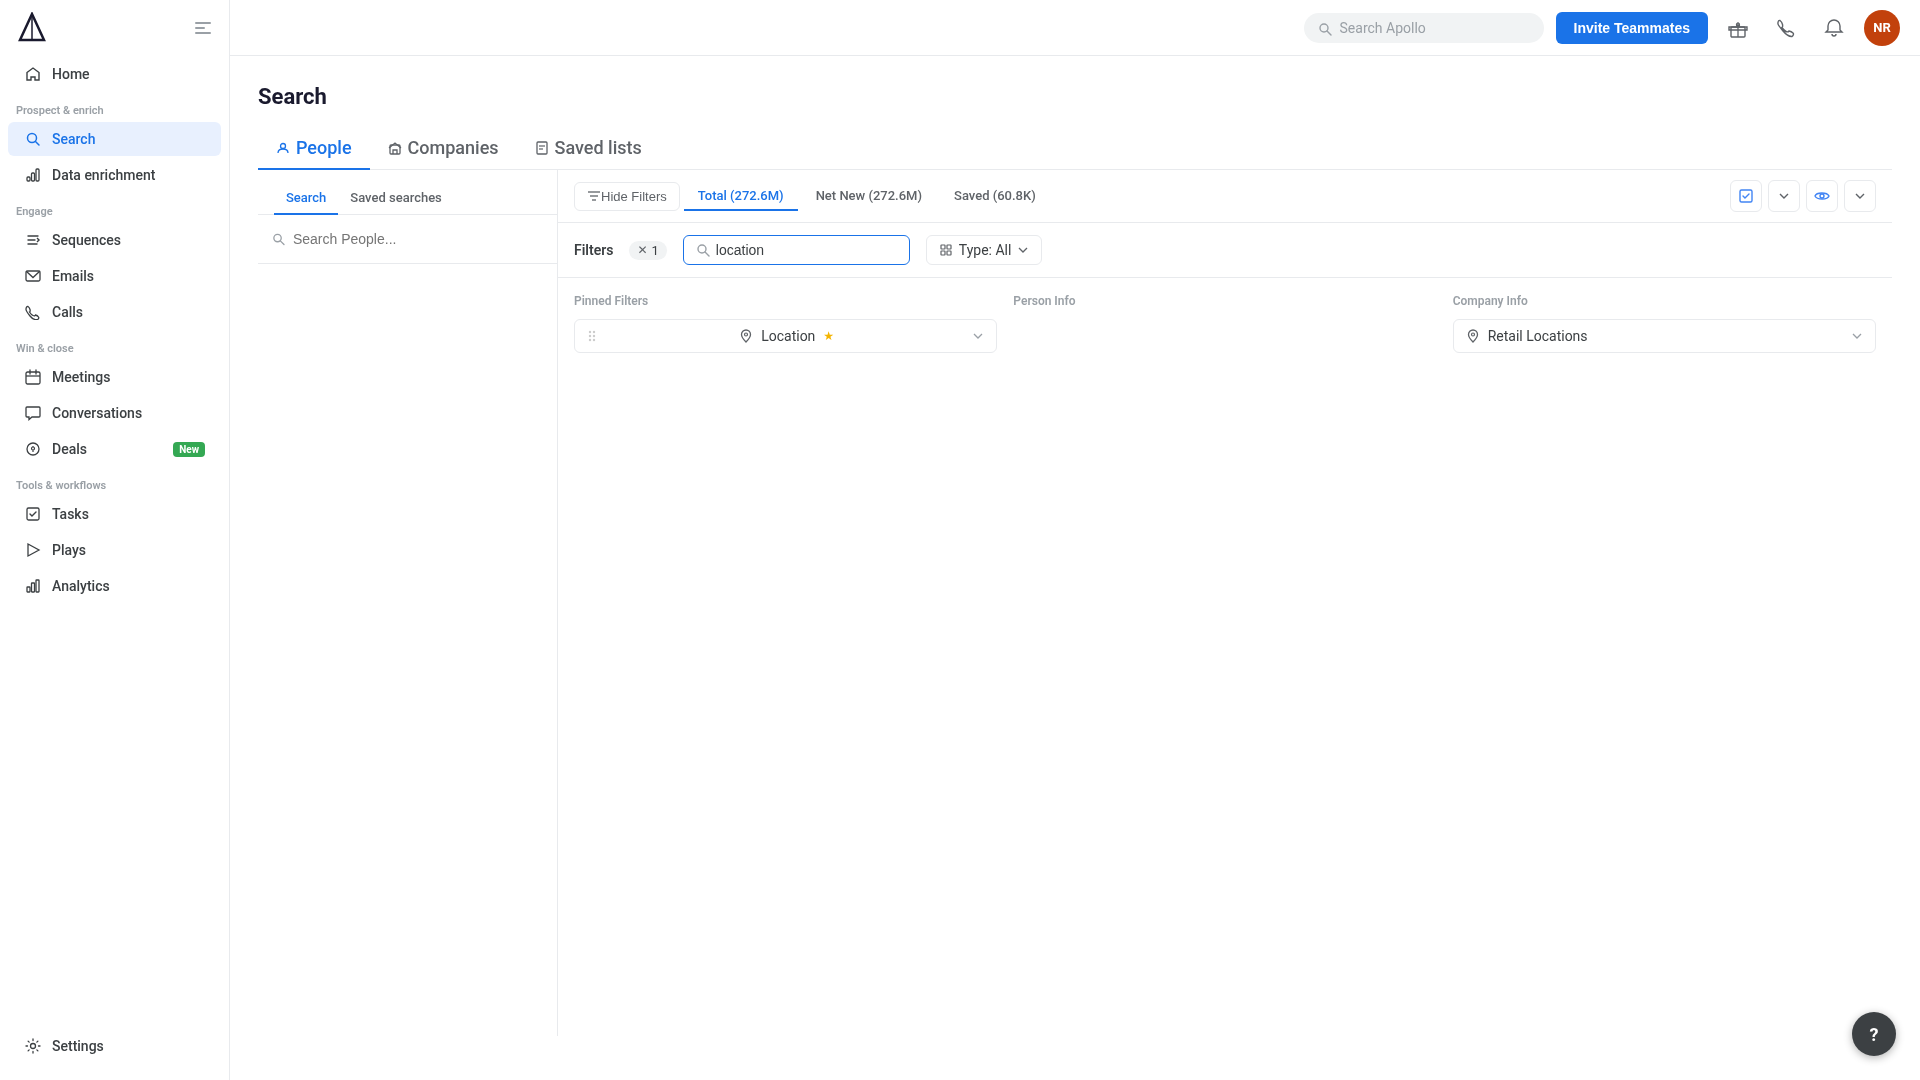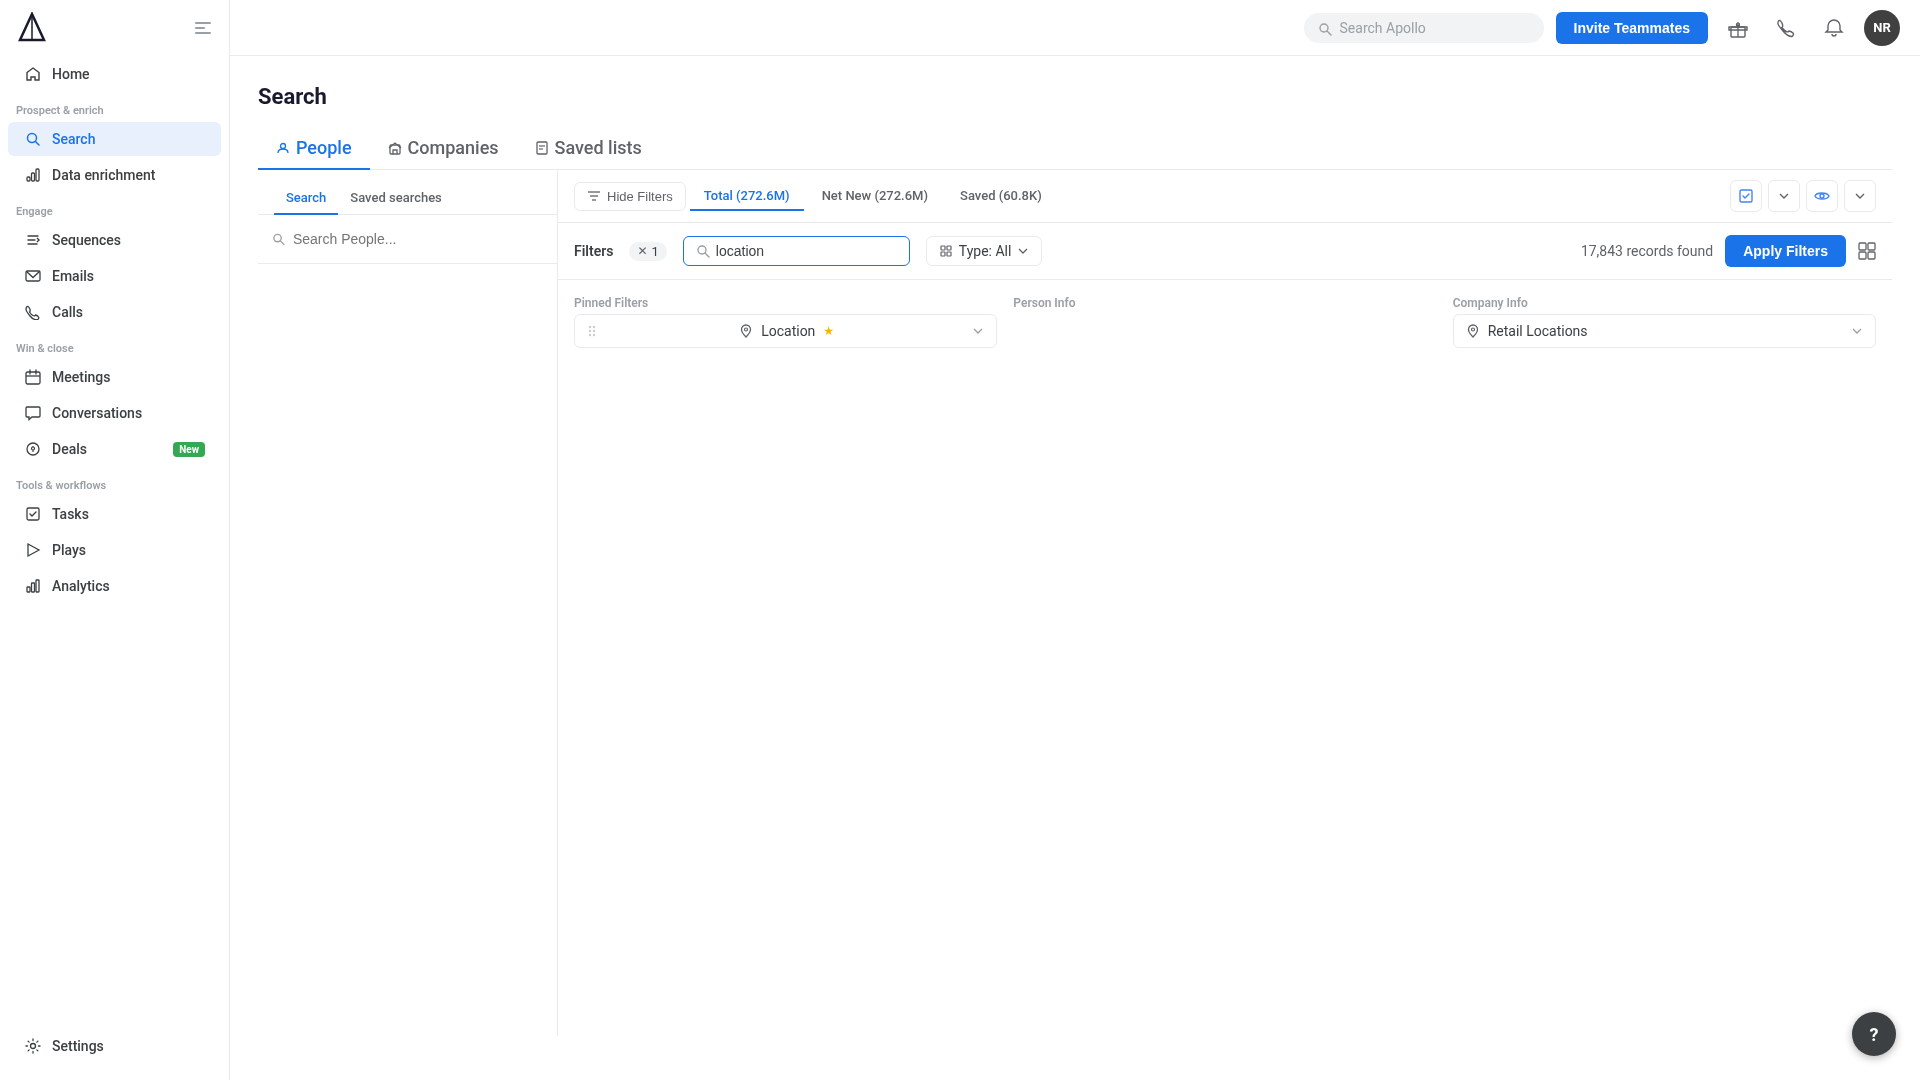--- a/index.html
+++ b/index.html
@@ -115,21 +115,21 @@
       display: flex;
       align-items: center;
       justify-content: center;
       cursor: pointer;
       color: #5f6368;
     }
     .avatar {
       width: 36px;
       height: 36px;
       border-radius: 50%;
-      background: #404040;
+      background: #c2410c;
       color: #fff;
       display: flex;
       align-items: center;
       justify-content: center;
       font-size: 13px;
       font-weight: 700;
       cursor: pointer;
     }
 
     
@@ -323,21 +323,20 @@
     .results-bar {
       display: flex;
       align-items: center;
       gap: 4px;
       padding: 10px 16px;
       border-bottom: 1px solid #e8eaed;
     }
     .hide-filters-btn {
       display: flex;
       align-items: center;
-      gap: 6px;
       border: 1px solid #e8eaed;
       border-radius: 6px;
       padding: 6px 12px;
       cursor: pointer;
       font-size: 13px;
       color: #5f6368;
       background: #fff;
     }
     .results-tab {
       padding: 6px 14px;
@@ -376,21 +375,21 @@
       padding: 16px;
       gap: 16px;
     }
     .filter-section {
       flex: 1;
     }
     .filter-section-title {
       font-size: 12px;
       font-weight: 600;
       color: #9aa0a6;
-      margin-bottom: 4px;
+      margin-bottom: 11px;
       text-transform: none;
     }
     .filter-chip {
       display: flex;
       align-items: center;
       gap: 8px;
       border: 1px solid #e8eaed;
       border-radius: 6px;
       padding: 8px 12px;
       background: #fff;
@@ -736,32 +735,20 @@
               <rect x="2" y="2" width="4" height="4" rx="0.5" stroke="#5f6368" stroke-width="1.2" fill="none"></rect>
               <rect x="8" y="2" width="4" height="4" rx="0.5" stroke="#5f6368" stroke-width="1.2" fill="none"></rect>
               <rect x="2" y="8" width="4" height="4" rx="0.5" stroke="#5f6368" stroke-width="1.2" fill="none"></rect>
               <rect x="8" y="8" width="4" height="4" rx="0.5" stroke="#5f6368" stroke-width="1.2" fill="none"></rect>
             </svg>
             <span>Type: All</span>
             <svg width="12" height="12" viewBox="0 0 12 12" fill="none">
               <polyline points="2,4 6,8 10,4" stroke="#5f6368" stroke-width="1.3" fill="none"></polyline>
             </svg>
           </div>
-          <div class="filter-bar-right">
-            <span class="records-count">17,843 records found</span>
-            <button class="apply-filters-btn">Apply Filters</button>
-            <div class="grid-icon-btn">
-              <svg width="18" height="18" viewBox="0 0 18 18" fill="none">
-                <rect x="1" y="1" width="7" height="7" rx="1" stroke="#5f6368" stroke-width="1.3" fill="none"></rect>
-                <rect x="10" y="1" width="7" height="7" rx="1" stroke="#5f6368" stroke-width="1.3" fill="none"></rect>
-                <rect x="1" y="10" width="7" height="7" rx="1" stroke="#5f6368" stroke-width="1.3" fill="none"></rect>
-                <rect x="10" y="10" width="7" height="7" rx="1" stroke="#5f6368" stroke-width="1.3" fill="none"></rect>
-              </svg>
-            </div>
-          </div>
         </div>
 
         <div class="filter-sections">
 
           <div class="filter-section">
             <div class="filter-section-title">Pinned Filters</div>
             <div class="filter-chip">
               <div class="drag-handle">
                 <svg width="10" height="16" viewBox="0 0 10 16" fill="none">
                   <circle cx="3" cy="4" r="1.2" fill="#ccc"></circle>

